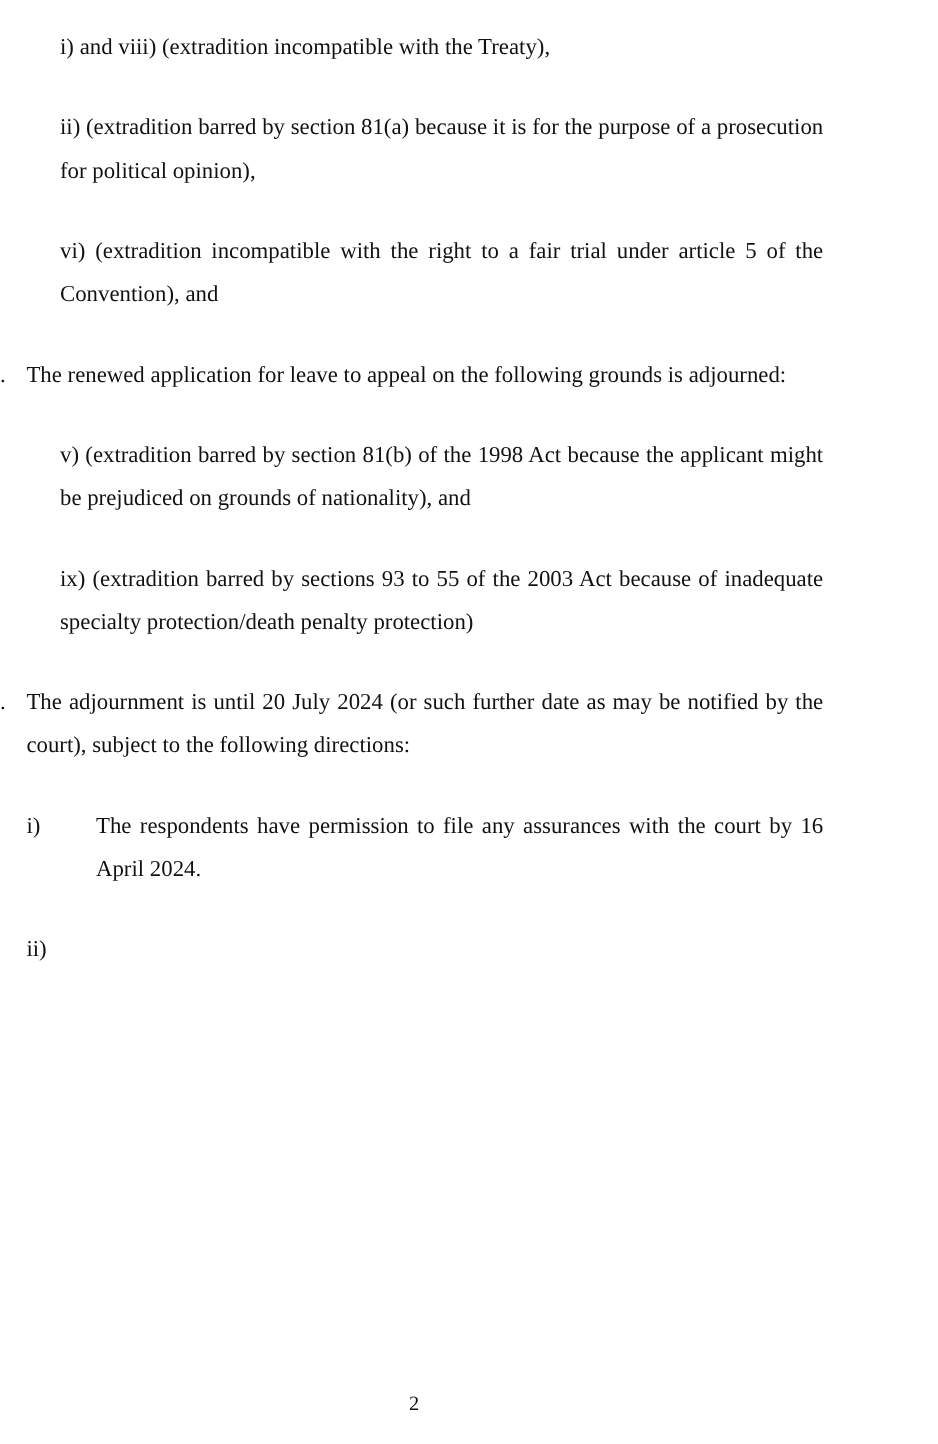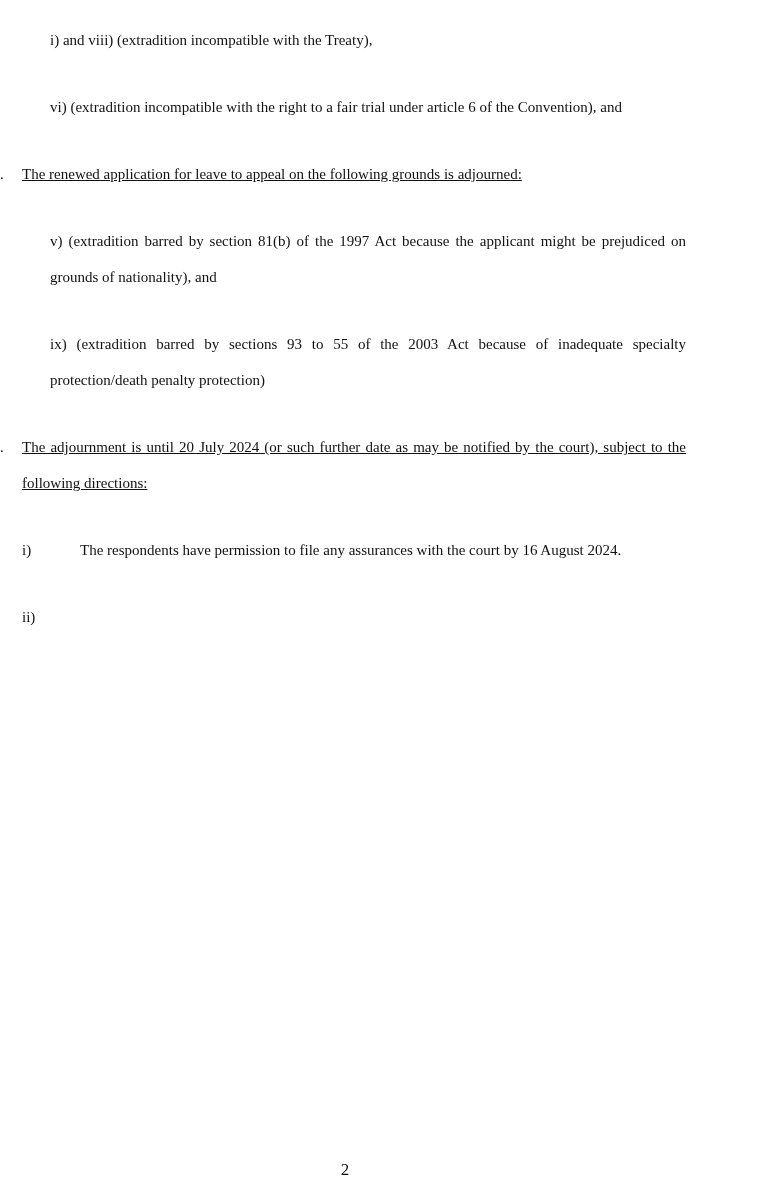--- a/index.html
+++ b/index.html
@@ -18,37 +18,36 @@
     position: relative;
     width: 782px;
     height: 1203px;
     box-sizing: border-box;
     padding: 22px 92px 0 0;
     background: #ffffff;
   }
   .para {
     position: relative;
     margin: 0 4px 31px 0;
-    font-size: 15px;
+    font-size: 19px;
     line-height: 36px;
     text-align: justify;
   }
   .para.sub {
     margin-left: 50px;
   }
   .para.main .marker {
     position: absolute;
     left: 0;
     top: 0;
     width: 22px;
   }
   .para.main .text {
     display: block;
     margin-left: 22px;
-    text-decoration: underline;
   }
   .para.dir .marker {
     position: absolute;
     left: 22px;
     top: 0;
     width: 58px;
   }
   .para.dir .text {
     display: block;
     margin-left: 80px;
@@ -63,43 +62,44 @@
     line-height: 24px;
   }
 </style>
 </head>
 <body>
 
 <div class="page">
 
   <p class="para sub">i) and viii) (extradition incompatible with the Treaty),</p>
 
+  <p class="para sub">ii) (extradition barred by section 81(a) because it is for the purpose of a prosecution for political opinion),</p>
 
 
-  <p class="para sub">vi) (extradition incompatible with the right to a fair trial under article 6 of the Convention), and</p>
+  <p class="para sub">vi) (extradition incompatible with the right to a fair trial under article 5 of the Convention), and</p>
 
 
   <div class="para main">
     <span class="marker">.</span>
     <span class="text">The renewed application for leave to appeal on the following grounds is adjourned:</span>
   </div>
 
 
-  <p class="para sub">v) (extradition barred by section 81(b) of the 1997 Act because the applicant might be prejudiced on grounds of nationality), and</p>
+  <p class="para sub">v) (extradition barred by section 81(b) of the 1998 Act because the applicant might be prejudiced on grounds of nationality), and</p>
 
   <p class="para sub">ix) (extradition barred by sections 93 to 55 of the 2003 Act because of inadequate specialty protection/death penalty protection)</p>
 
   <div class="para main">
     <span class="marker">.</span>
     <span class="text">The adjournment is until 20 July 2024 (or such further date as may be notified by the court), subject to the following directions:</span>
   </div>
 
   <div class="para dir">
     <span class="marker">i)</span>
-    <span class="text">The respondents have permission to file any assurances with the court by 16 August 2024.</span>
+    <span class="text">The respondents have permission to file any assurances with the court by 16 April 2024.</span>
   </div>
 
   <div class="para dir">
     <span class="marker">ii)</span>
   </div>
 
   <div class="page-number">2</div>
 
 </div>
 

